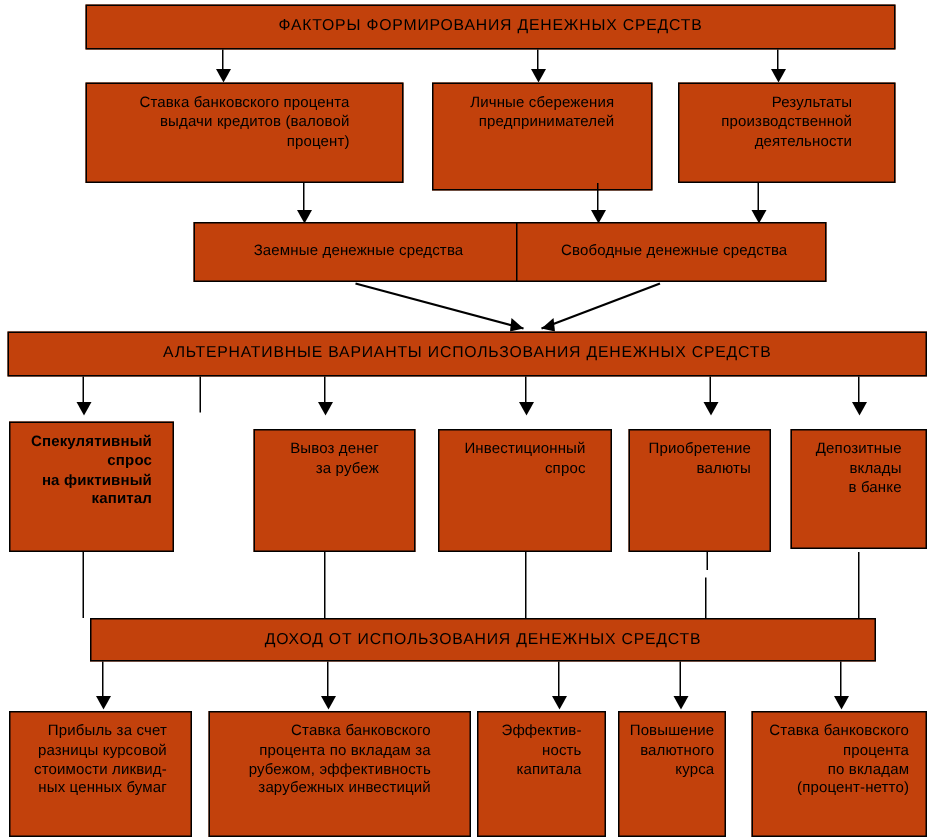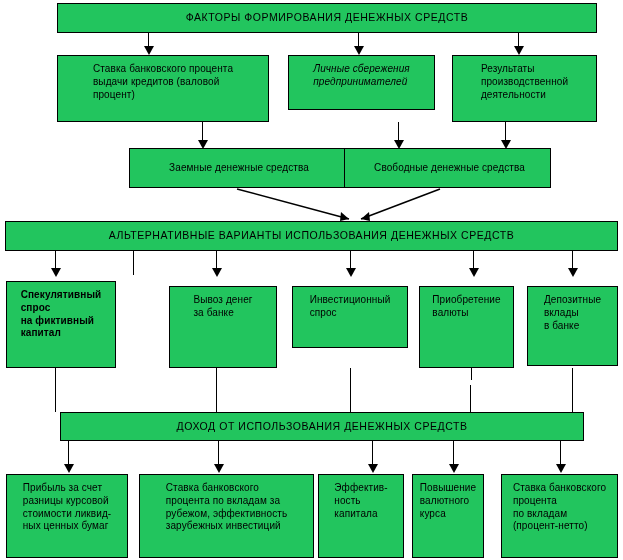--- a/index.html
+++ b/index.html
@@ -15,25 +15,25 @@
     position: relative;
     width: 623px;
     height: 560px;
     background: #ffffff;
     overflow: hidden;
   }
   .node {
     position: absolute;
     box-sizing: border-box;
     border: 1.5px solid #000000;
-    background: #22c55e;
+    background: #c2410c;
     display: flex;
     align-items: flex-start;
     justify-content: center;
-    text-align: left;
+    text-align: right;
     line-height: 1.28;
     letter-spacing: 0.1px;
     white-space: pre-line;
   }
   .node.banner {
     align-items: center;
     letter-spacing: 0.55px;
     font-size: 10.5px;
   }
   .node.box {
@@ -87,21 +87,21 @@
   <div class="vline" style="left:358px; top:33px; height:15px;"></div>
   <div class="arrowhead" style="left:353.5px; top:46px;"></div>
 
   <div class="vline" style="left:518px; top:33px; height:15px;"></div>
   <div class="arrowhead" style="left:513.5px; top:46px;"></div>
 
   <div class="node box" style="left:57px; top:55px; width:212px; height:67px;">Ставка банковского процента
 выдачи кредитов (валовой
 процент)</div>
 
-  <div class="node box" style="left:288px; top:55px; width:147px; height:55px;font-style:italic;">Личные сбережения
+  <div class="node box" style="left:288px; top:55px; width:147px; height:72px;">Личные сбережения
 предпринимателей</div>
 
   <div class="node box" style="left:452px; top:55px; width:145px; height:67px;">Результаты
 производственной
 деятельности</div>
 
   <div class="vline" style="left:202px; top:122px; height:20px;"></div>
   <div class="arrowhead" style="left:197.5px; top:140px;"></div>
 
   <div class="vline" style="left:398px; top:122px; height:20px;"></div>
@@ -139,23 +139,23 @@
   <div class="arrowhead" style="left:567.5px; top:268px;"></div>
 
   <div class="vline" style="left:133px; top:251px; height:24px;"></div>
 
   <div class="node box" style="left:6px; top:281px; width:110px; height:87px;font-weight:bold;">Спекулятивный
 спрос
 на фиктивный
 капитал</div>
 
   <div class="node box" style="left:169px; top:286px; width:108px; height:82px;">Вывоз денег
-за банке</div>
-
-  <div class="node box" style="left:292px; top:286px; width:116px; height:62px;">Инвестиционный
+за рубеж</div>
+
+  <div class="node box" style="left:292px; top:286px; width:116px; height:82px;">Инвестиционный
 спрос</div>
 
   <div class="node box" style="left:419px; top:286px; width:95px; height:82px;">Приобретение
 валюты</div>
 
   <div class="node box" style="left:527px; top:286px; width:91px; height:80px;">Депозитные
 вклады
 в банке</div>
 
   <div class="vline" style="left:55px; top:368px; height:44px;"></div>

